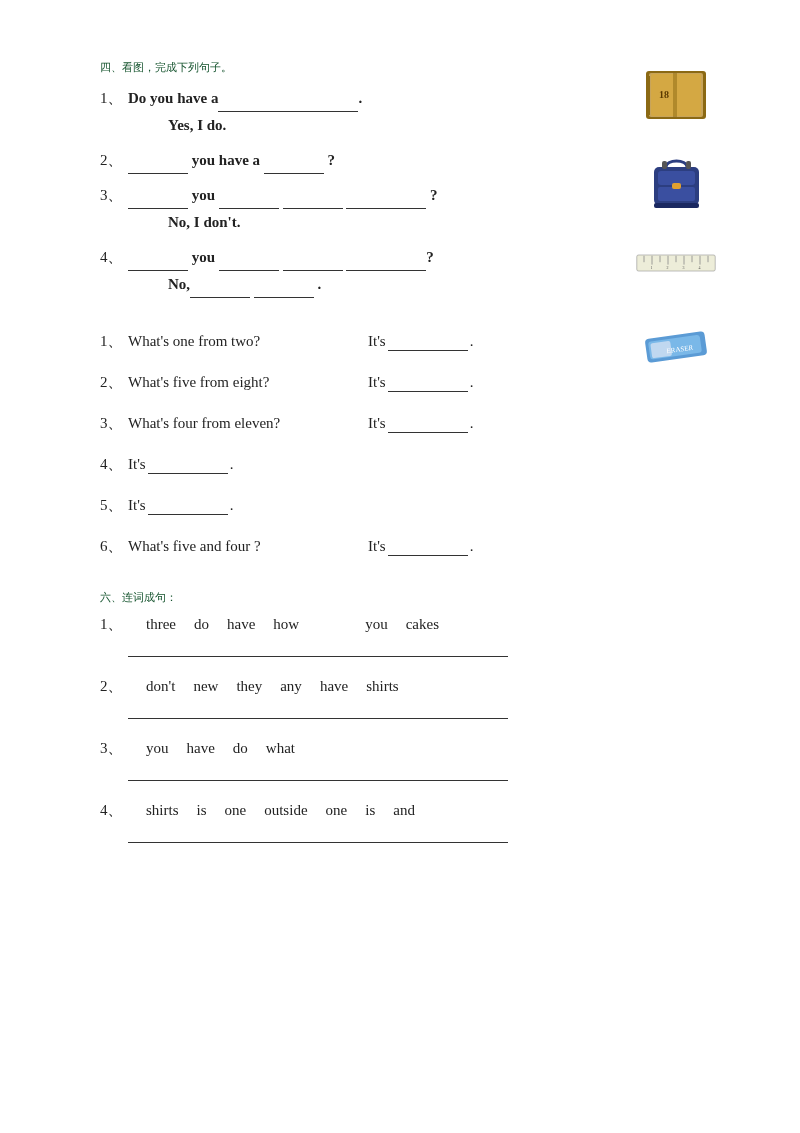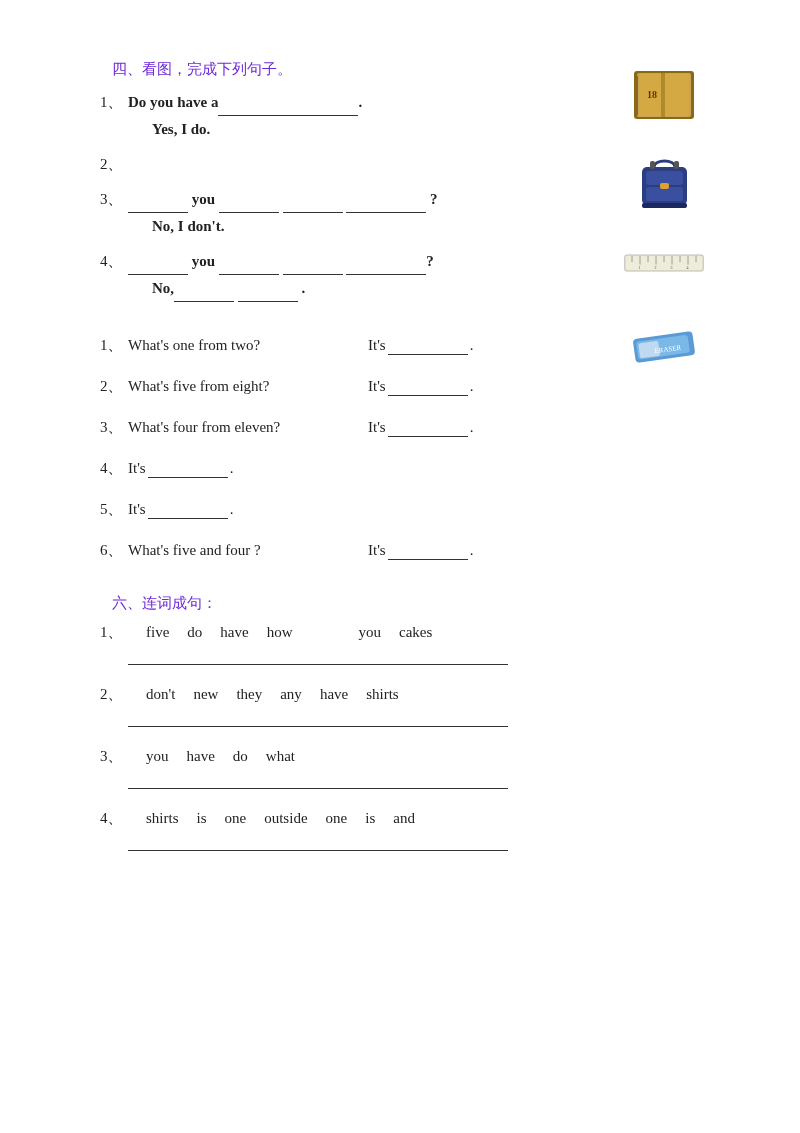--- a/index.html
+++ b/index.html
@@ -12,25 +12,24 @@
       background: #ffffff;
       font-family: "SimSun", "宋体", serif;
       font-size: 15px;
       color: #222;
       width: 800px;
       min-height: 1133px;
       padding: 60px 80px 60px 100px;
     }
 
     .section-title {
-      font-size: 15px;
-      color: #6d28d9;
+      font-size: 11px;
+      color: #14532d;
       margin-bottom: 10px;
       font-weight: normal;
-      margin-left: 12px;
     }
 
     .section {
       margin-bottom: 30px;
     }
 
     .question-row {
       margin-bottom: 8px;
       line-height: 1.8;
       display: flex;
@@ -61,31 +60,31 @@
 
     .blank-md {
       min-width: 80px;
     }
 
     .blank-lg {
       min-width: 140px;
     }
 
     .indent {
-      margin-left: 24px;
+      margin-left: 40px;
     }
 
     
     .section-4 {
       position: relative;
     }
 
     .images-col {
       position: absolute;
-      right: 16px;
+      right: 4px;
       top: 0;
       display: flex;
       flex-direction: column;
       gap: 8px;
       align-items: flex-end;
     }
 
     .img-box {
       width: 80px;
       height: 70px;
@@ -228,20 +227,26 @@
       <div>
         Do you have a<span class="blank blank-lg"></span>.
       </div>
       <div class="indent">Yes, I do.</div>
     </div>
   </div>
 
   <div class="question-row">
     <span class="q-num">2、</span>
     <div class="q-content">
+      <div>
+        <span class="blank blank-sm"></span>
+        you have a
+        <span class="blank blank-sm"></span>
+        ?
+      </div>
     </div>
   </div>
 
   <div class="question-row">
     <span class="q-num">3、</span>
     <div class="q-content">
       <div>
         <span class="blank blank-sm"></span>
         you
         <span class="blank blank-sm"></span>
@@ -320,21 +325,21 @@
     </span>
   </div>
 </div>
 
 <div class="section">
   <div class="section-title">六、连词成句：</div>
 
   <div>
     <div class="words-row">
       <span class="q-label">1、</span>
-      <span>five</span>
+      <span>three</span>
       <span>do</span>
       <span>have</span>
       <span>how</span>
       <span style="min-width:30px;"></span>
       <span>you</span>
       <span>cakes</span>
     </div>
     <div class="answer-line"></div>
   </div>
 

